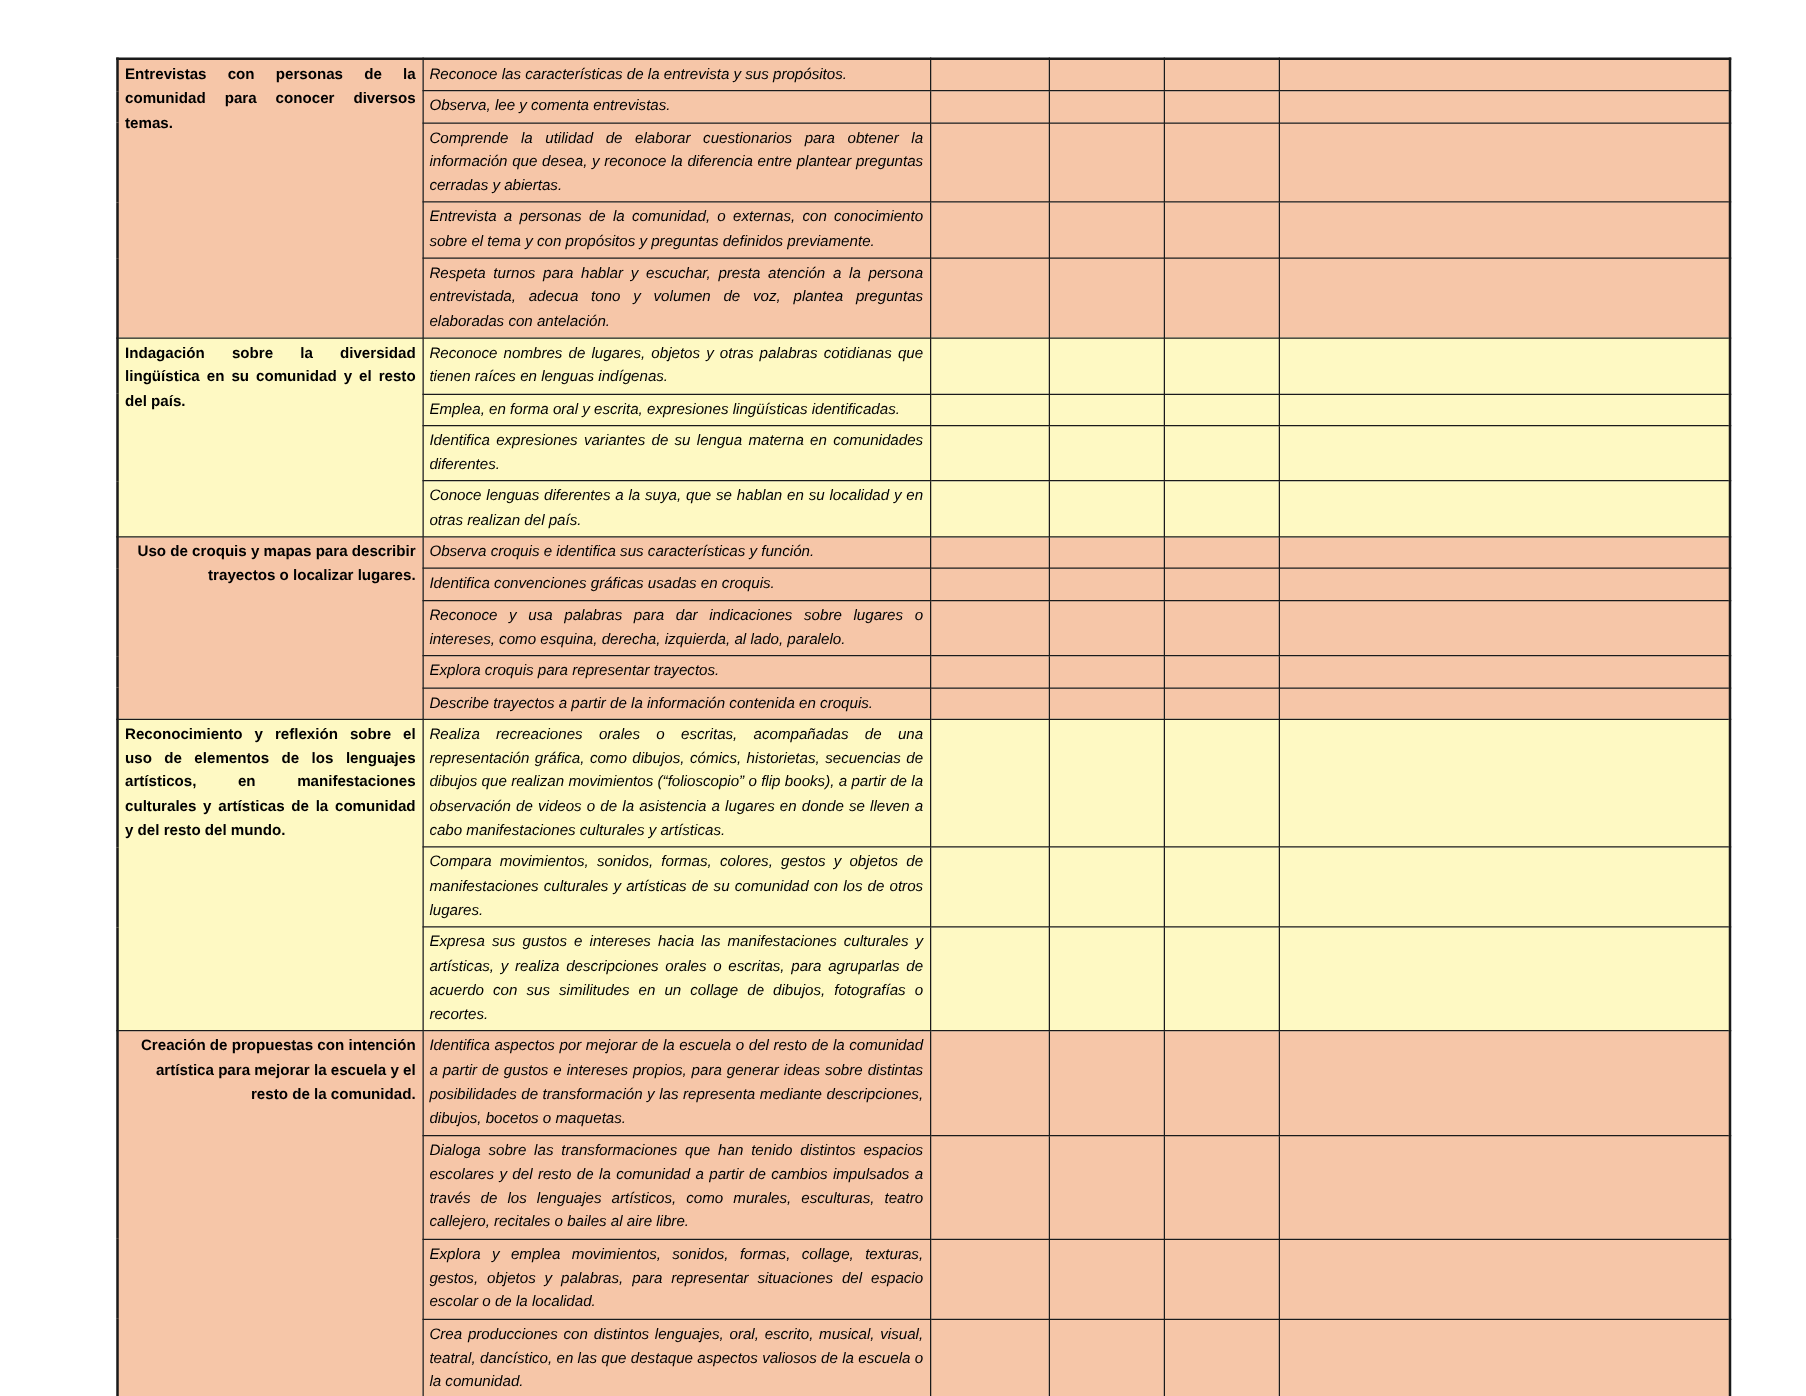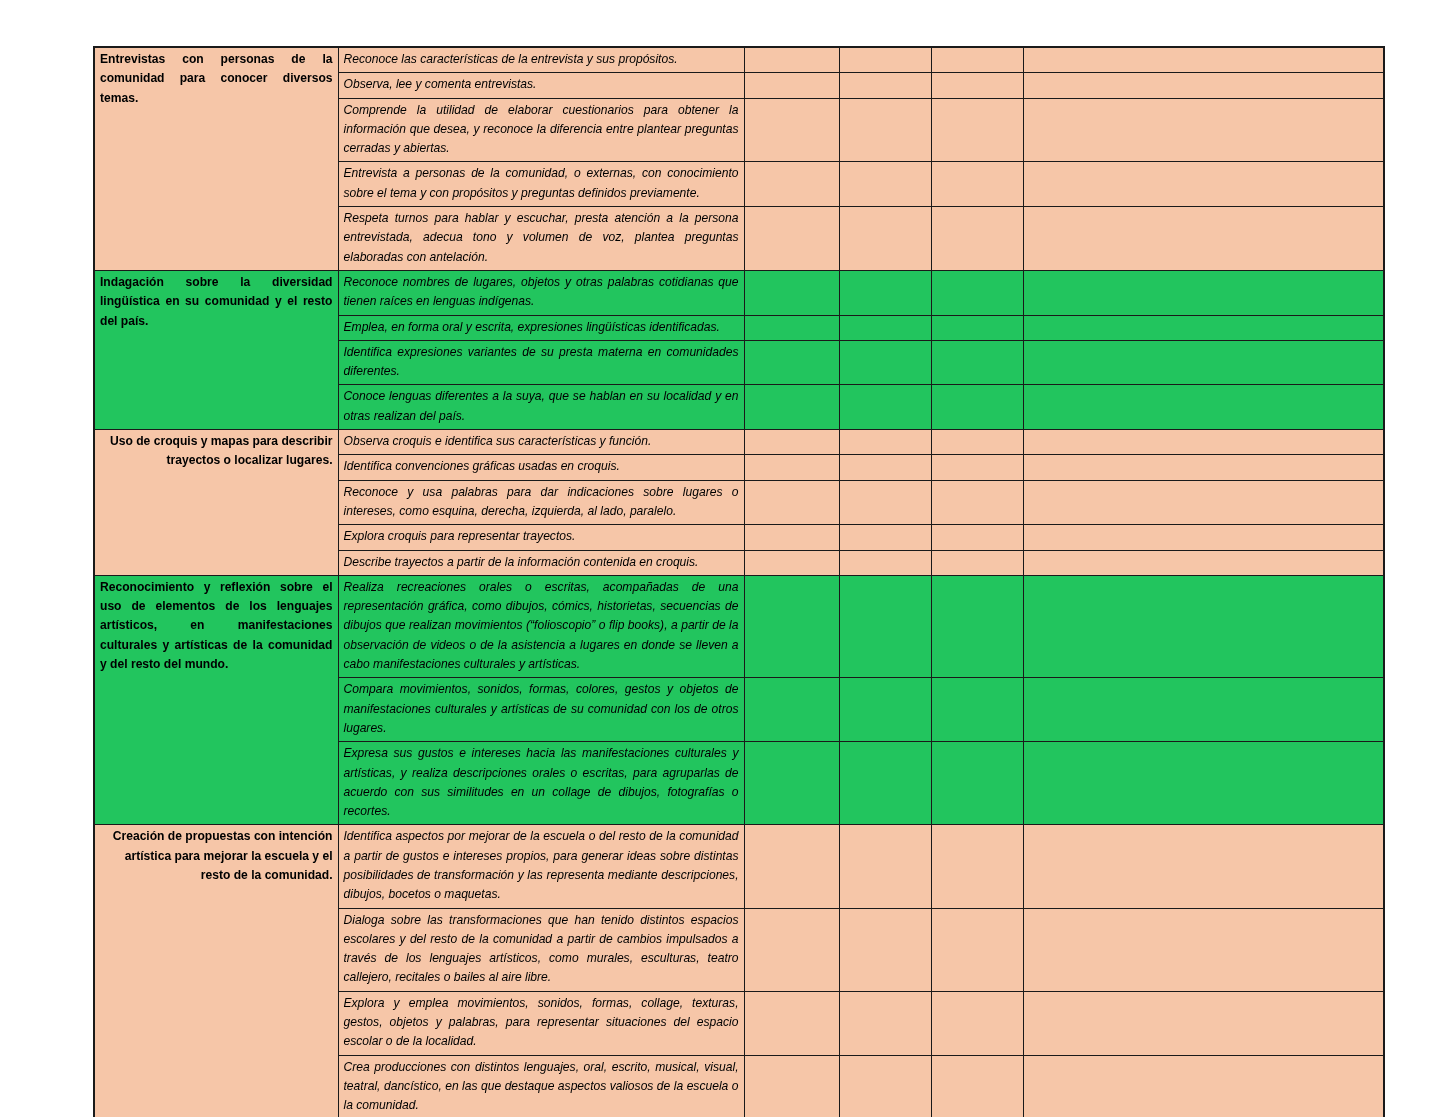--- a/index.html
+++ b/index.html
@@ -55,21 +55,21 @@
   }
   td.learning-cell {
     padding-left: 7px;
     padding-right: 7px;
     font-style: italic;
   }
   td.mark-cell {
     padding: 0;
   }
   .fill-peach { background: #f6c6a8; }
-  .fill-white { background: #22c55e; }
+  .fill-white { background: #fef9c3; }
   
   col.c-theme   { width: 244px; }
   col.c-learn   { width: 406px; }
   col.c-m1      { width: 95px; }
   col.c-m2      { width: 92px; }
   col.c-m3      { width: 92px; }
   col.c-m4      { width: 361px; }
 </style>
 </head>
 <body>
@@ -131,21 +131,21 @@
             <td class="mark-cell fill-white">&nbsp;</td>
           </tr>
           <tr>
             <td class="learning-cell fill-white">Emplea, en forma oral y escrita, expresiones lingüísticas identificadas.</td>
             <td class="mark-cell fill-white">&nbsp;</td>
             <td class="mark-cell fill-white">&nbsp;</td>
             <td class="mark-cell fill-white">&nbsp;</td>
             <td class="mark-cell fill-white">&nbsp;</td>
           </tr>
           <tr>
-            <td class="learning-cell fill-white">Identifica expresiones variantes de su presta materna en comunidades diferentes.</td>
+            <td class="learning-cell fill-white">Identifica expresiones variantes de su lengua materna en comunidades diferentes.</td>
             <td class="mark-cell fill-white">&nbsp;</td>
             <td class="mark-cell fill-white">&nbsp;</td>
             <td class="mark-cell fill-white">&nbsp;</td>
             <td class="mark-cell fill-white">&nbsp;</td>
           </tr>
           <tr>
             <td class="learning-cell fill-white">Conoce lenguas diferentes a la suya, que se hablan en su localidad y en otras realizan del país.</td>
             <td class="mark-cell fill-white">&nbsp;</td>
             <td class="mark-cell fill-white">&nbsp;</td>
             <td class="mark-cell fill-white">&nbsp;</td>

